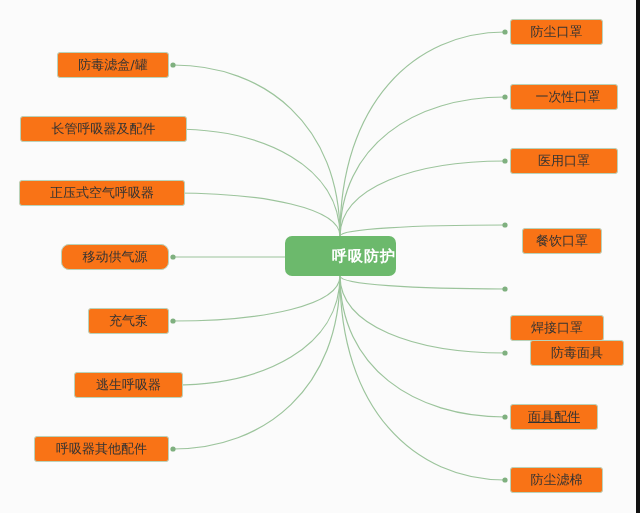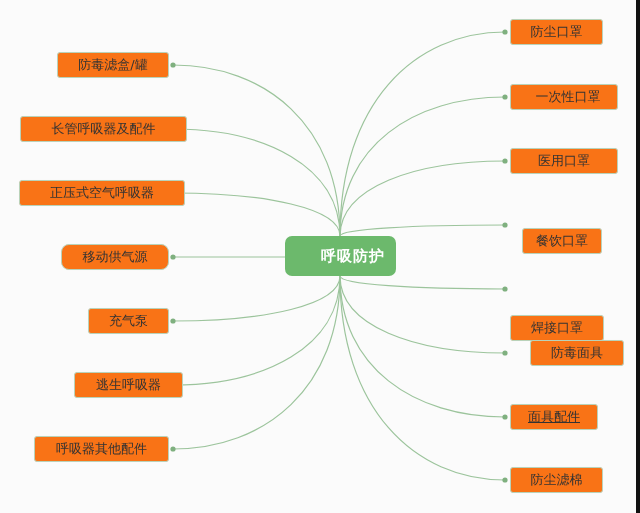--- a/index.html
+++ b/index.html
@@ -54,24 +54,23 @@
       left: 285px;
       top: 236px;
       width: 111px;
       height: 40px;
       background: #6cb96c;
       border-radius: 7px;
       color: #ffffff;
       font-size: 15px;
       font-weight: bold;
       line-height: 40px;
-      text-align: left;
+      text-align: right;
       cursor: pointer;
       letter-spacing: 1px;
-      padding-left: 36px;
     }
   </style>
 </head>
 <body>
 
 <div id="canvas">
   <svg id="links" xmlns="http://www.w3.org/2000/svg">
       <path d="M 173 65 C 264.85 65, 340 124.85, 340 236" fill="none" stroke="#9cc49c" stroke-width="1.2"></path>
       <circle cx="173" cy="65" r="2.6" fill="#7fb07f"></circle>
       <path d="M 173 129 C 264.85 129, 340 166.45, 340 236" fill="none" stroke="#9cc49c" stroke-width="1.2"></path>

